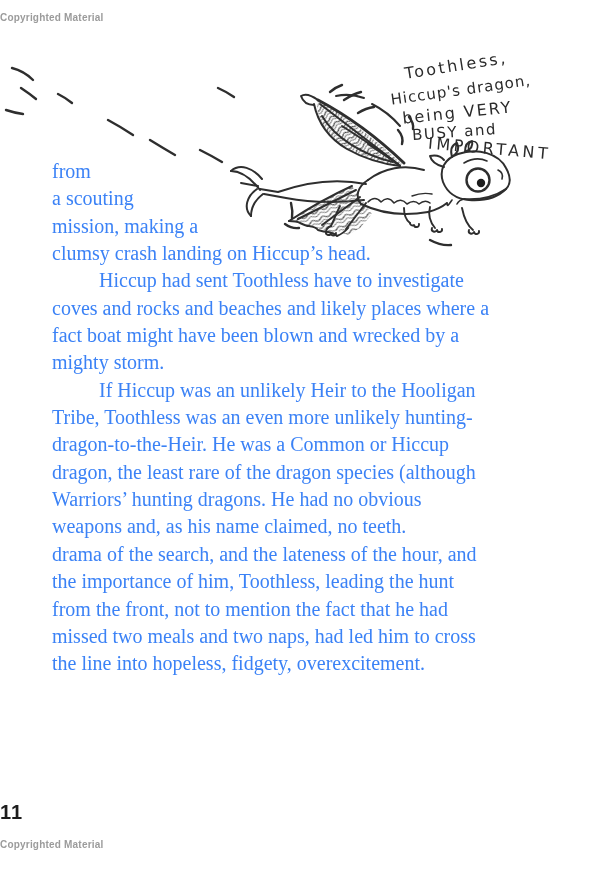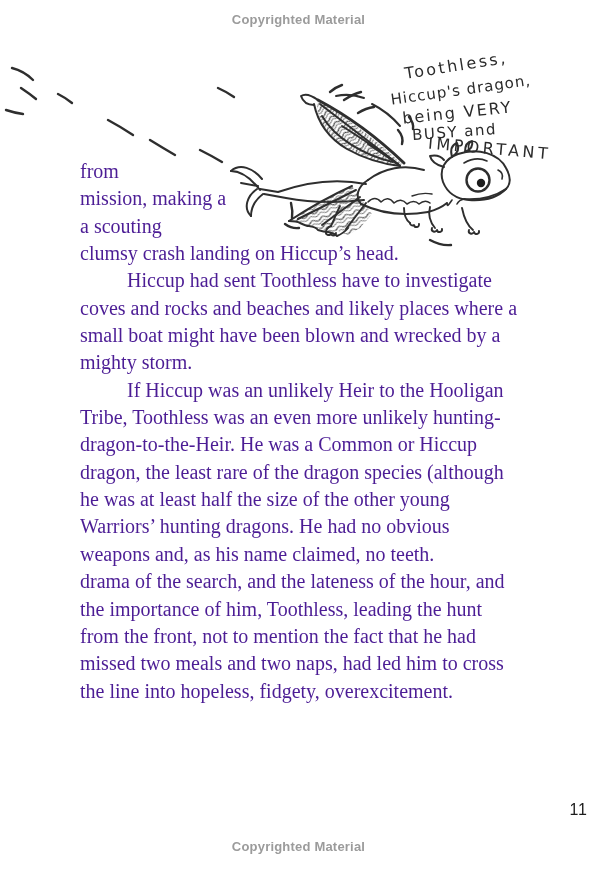--- a/index.html
+++ b/index.html
@@ -1,51 +1,51 @@
 <!DOCTYPE html>
 <html><head>
 <meta charset="utf-8">
 <style>
   html,body { margin:0; padding:0; }
   body {
     width:600px; height:871px; position:relative; overflow:hidden;
     background:#ffffff; font-family:"Liberation Serif", serif;
   }
   .copyright {
-    position:absolute; left:0; width:597px; text-align:center;
+    position:absolute; left:0; width:597px; 
     font-family:"Liberation Sans", sans-serif; font-weight:700;
-    font-size:13px; color:#9b9b9b; letter-spacing:0.2px;
+    font-size:10px; color:#9b9b9b; letter-spacing:0.2px;
   }
   .copyright.top { top:12px; }
   .copyright.bottom { top:839px; }
 
   .illustration { position:absolute; left:0; top:40px; width:600px; height:230px; }
 
   .hw {
     position:absolute; white-space:nowrap; color:#2b2b2b;
     font-family:"DejaVu Sans", sans-serif; font-weight:500;
   }
   .hw1 { left:404px; top:56px;  font-size:16px; letter-spacing:2.5px; transform:rotate(-9deg); }
   .hw2 { left:390px; top:81px;  font-size:15px; letter-spacing:1px;   transform:rotate(-8deg); }
   .hw3 { left:402px; top:103px; font-size:16px; letter-spacing:2px;   transform:rotate(-6deg); }
   .hw4 { left:412px; top:123px; font-size:15px; letter-spacing:1.5px; transform:rotate(-4deg); }
   .hw5 { left:428px; top:139px; font-size:16px; letter-spacing:3.5px; transform:rotate(5deg); }
 
   .body-text {
-    position:absolute; left:80px; top:158px; width:486px;
-    font-size:20px; line-height:27.35px; color:#4c1d95;
+    position:absolute; left:52px; top:158px; width:486px;
+    font-size:20px; line-height:27.35px; color:#3b82f6;
   }
   .line { white-space:nowrap; }
   .line.indent { padding-left:47px; }
   .italic { }
 
   .page-number {
-    position:absolute; top:801px; left:0; width:588px; text-align:right;
-    font-family:"Liberation Sans", sans-serif; font-weight:400;
-    font-size:16px; color:#1d1d1d; letter-spacing:1px;
+    position:absolute; top:801px; left:0; width:588px; text-align:left;
+    font-family:"Liberation Sans", sans-serif; font-weight:700;
+    font-size:20px; color:#1d1d1d; letter-spacing:1px;
   }
 </style>
 </head>
 <body>
 
 <div class="copyright top">Copyrighted Material</div>
 
 <svg class="illustration" viewBox="0 40 600 230" xmlns="http://www.w3.org/2000/svg" aria-hidden="true">
   <defs>
     <pattern id="hatch" width="11" height="8" patternUnits="userSpaceOnUse" patternTransform="rotate(-24)">
@@ -148,32 +148,31 @@
 </svg>
 
 <div class="hw hw1">Toothless,</div>
 <div class="hw hw2">Hiccup's dragon,</div>
 <div class="hw hw3">being VERY</div>
 <div class="hw hw4">BUSY and</div>
 <div class="hw hw5">IMPORTANT</div>
 
 <div class="body-text">
   <div class="line">from</div>
+  <div class="line">a scouting</div>
   <div class="line">mission, making a</div>
-  <div class="line">a scouting</div>
   <div class="line">clumsy crash landing on Hiccup’s head.</div>
   <div class="line indent">Hiccup had sent Toothless have to investigate</div>
   <div class="line">coves and rocks and beaches and likely places where a</div>
-  <div class="line">small boat might have been blown and wrecked by a</div>
+  <div class="line">fact boat might have been blown and wrecked by a</div>
   <div class="line">mighty storm.</div>
   <div class="line indent">If Hiccup was an unlikely Heir to the Hooligan</div>
   <div class="line">Tribe, Toothless was an even more unlikely hunting-</div>
   <div class="line">dragon-to-the-Heir. He was a Common or Hiccup</div>
   <div class="line">dragon, the least rare of the dragon species (although</div>
-  <div class="line">he was at least half the size of the other young</div>
   <div class="line">Warriors’ hunting dragons. He had no obvious</div>
   <div class="line">weapons and, as his name claimed, no teeth.</div>
   <div class="line">drama of the search, and the lateness of the hour, and</div>
   <div class="line">
     <span>the importance of </span><span class="italic">him</span><span>, Toothless, leading the hunt</span>
   </div>
   <div class="line">from the front, not to mention the fact that he had</div>
   <div class="line">missed two meals and two naps, had led him to cross</div>
   <div class="line">the line into hopeless, fidgety, overexcitement.</div>
 </div>

